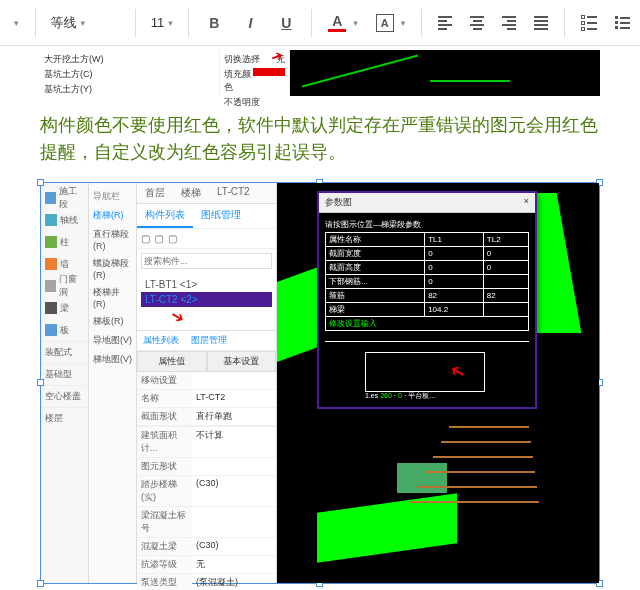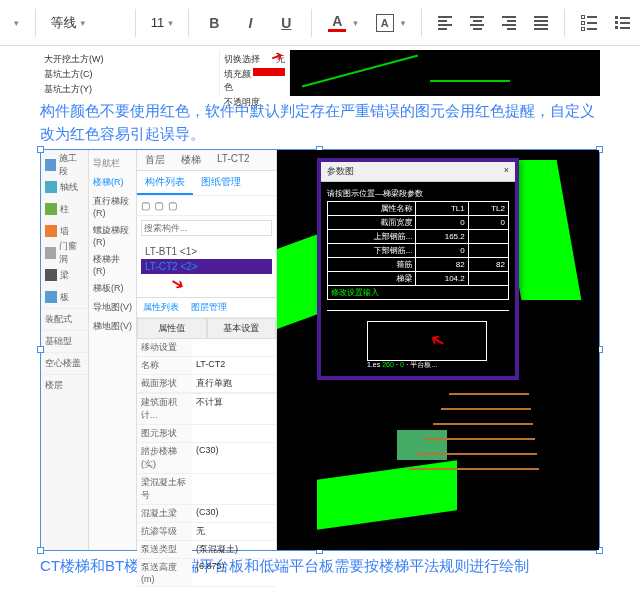--- a/index.html
+++ b/index.html
@@ -15,23 +15,23 @@
 .underline-red{border-bottom:3px solid #e60000;padding-bottom:1px}
 .align-ico{display:inline-flex;flex-direction:column;gap:2px}
 .align-ico span{width:14px;height:2px;background:#555}
 .align-ico .short{width:9px}
 .list-ico{display:inline-flex;flex-direction:column;gap:2px}
 .list-ico span{display:flex;align-items:center;gap:2px}
 .list-ico i{width:3px;height:3px;background:#555}
 .list-ico b{width:10px;height:2px;background:#555;font-weight:normal}
 
 .content{padding:0;position:relative}
-.para{font-size:15px;color:#3b82f6;padding:2px 40px 2px 40px;line-height:1.5}
-
-.img-block{position:relative;margin:2px 40px}
+.para{font-size:18px;color:#4d7c0f;padding:2px 40px 2px 40px;line-height:1.5}
+
+.img-block{position:relative;margin:14px 40px}
 .img-frame{border:1px solid #4a90e2;position:relative}
 .handle{width:7px;height:7px;background:#fff;border:1px solid #4a90e2;position:absolute}
 .h-tl{top:-4px;left:-4px}.h-tr{top:-4px;right:-4px}.h-bl{bottom:-4px;left:-4px}.h-br{bottom:-4px;right:-4px}
 .h-t{top:-4px;left:50%;margin-left:-4px}.h-b{bottom:-4px;left:50%;margin-left:-4px}
 .h-l{left:-4px;top:50%;margin-top:-4px}.h-r{right:-4px;top:50%;margin-top:-4px}
 
 .img1{display:flex;height:46px;background:#fff}
 .img1-left{width:180px;background:#fff;border-right:1px solid #eee;font-size:9px;padding:2px}
 .img1-row{display:flex;justify-content:space-between;padding:1px 2px}
 .img1-mid{width:70px;background:#fff;font-size:9px;padding:2px;border-right:1px solid #eee;position:relative}
@@ -77,25 +77,25 @@
 
 .img2-view{flex:1;background:#000;position:relative;overflow:hidden}
 .green-box{position:absolute;background:#0f0}
 .gb1{width:90px;height:80px;top:90px;left:-20px;transform:skewY(-20deg)}
 .gb2{width:60px;height:140px;top:10px;right:30px;transform:skewX(10deg)}
 .gb3{width:140px;height:50px;bottom:30px;left:40px;transform:skewY(-8deg)}
 .blue-box{position:absolute;width:50px;height:30px;background:#4a6;top:280px;left:120px}
 .stairs{position:absolute;bottom:70px;right:40px;width:150px;height:120px}
 .stair-line{position:absolute;height:2px;background:#b87333}
 
-.popup{position:absolute;top:8px;left:40px;width:202px;background:#fff;border:4px solid #4c1d95;box-shadow:2px 2px 6px rgba(0,0,0,.3);font-size:9px}
+.popup{position:absolute;top:8px;left:40px;width:220px;background:#fff;border:2px solid #4c1d95;box-shadow:2px 2px 6px rgba(0,0,0,.3);font-size:9px}
 .popup-head{background:#f0f0f0;padding:3px 6px;display:flex;justify-content:space-between;border-bottom:1px solid #ccc}
 .popup-body{padding:6px;background:#000;color:#fff}
 .ptable{width:100%;border-collapse:collapse;font-size:8px}
-.ptable td{border:1px solid #fff;padding:1px 3px;text-align:right}
+.ptable td{border:1px solid #fff;padding:1px 3px;text-align:left}
 .ptable .green-txt{color:#0f0;text-align:left}
 .diagram{margin-top:10px;height:60px;position:relative;border-top:1px solid #fff}
 .diag-rect{position:absolute;width:120px;height:40px;border:1px solid #fff;top:10px;left:40px}
 .popup-arrow{position:absolute;color:#e60000;font-size:18px;bottom:24px;right:70px;transform:rotate(210deg)}
 
 .top-tabs{display:flex;font-size:10px;color:#666;border-bottom:1px solid #ddd;background:#fafafa}
 .top-tab{padding:3px 8px}
 </style>
 </head>
 <body>
@@ -403,23 +403,23 @@
                       <td>属性名称</td>
                       <td>TL1</td>
                       <td>TL2</td>
                     </tr>
                 <tr>
                       <td>截面宽度</td>
                       <td>0</td>
                       <td>0</td>
                     </tr>
                 <tr>
-                      <td>上部钢筋...</td>
-                      <td>165.2</td>
-                      <td></td>
+                      <td>截面高度</td>
+                      <td>0</td>
+                      <td>0</td>
                     </tr>
                 <tr>
                       <td>下部钢筋...</td>
                       <td>0</td>
                       <td></td>
                     </tr>
                 <tr>
                       <td>箍筋</td>
                       <td>82</td>
                       <td>82</td>

